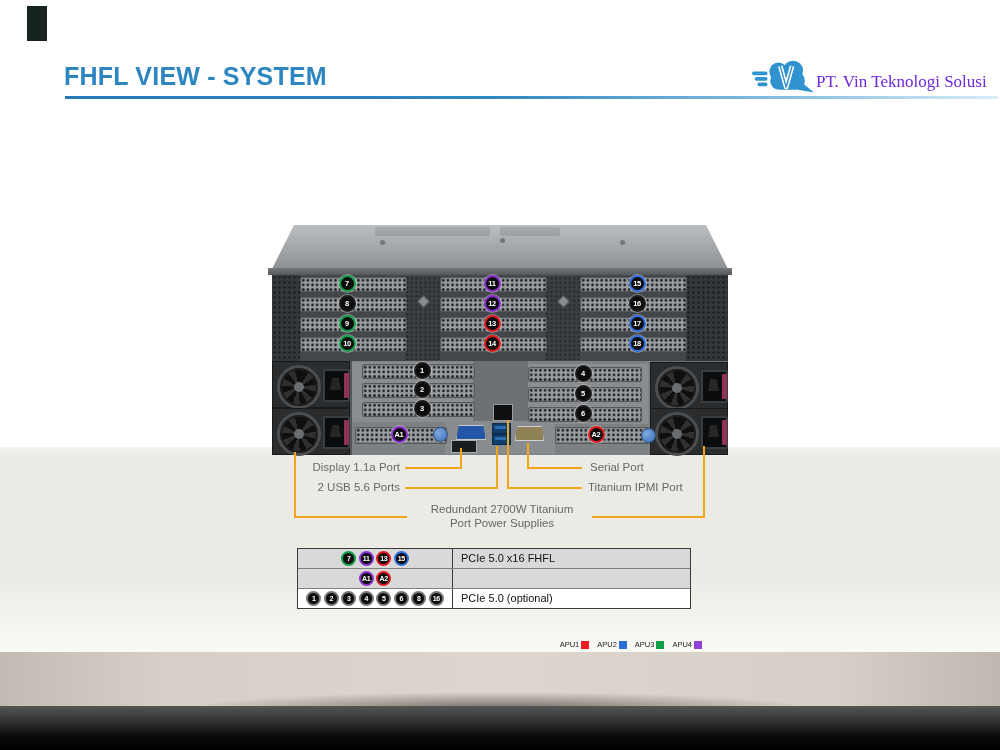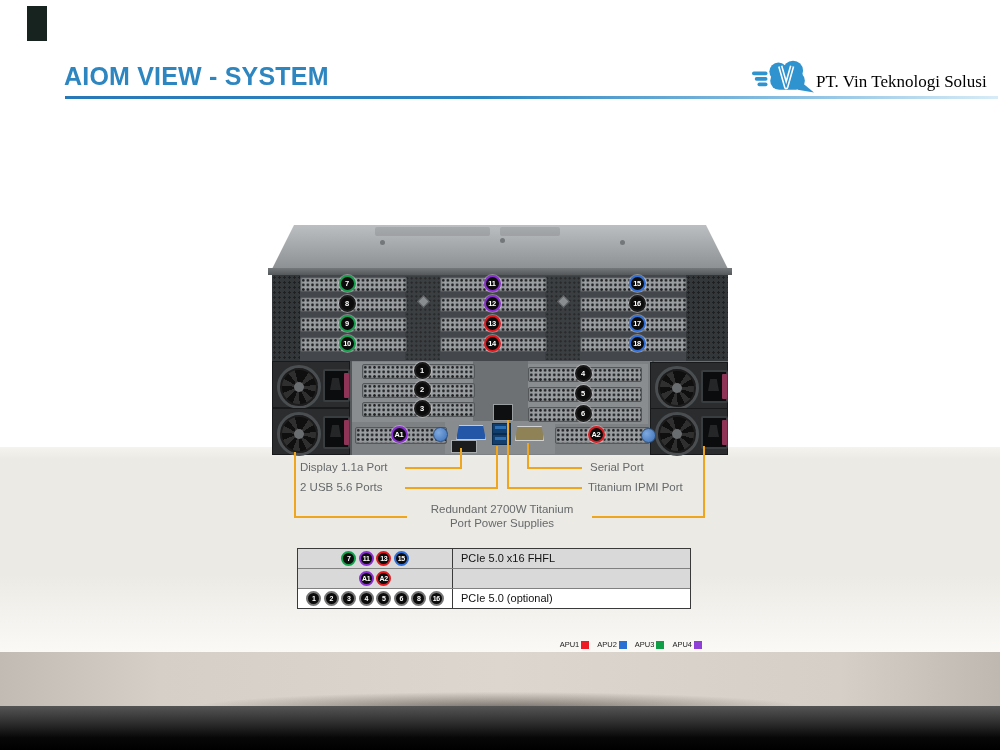--- a/index.html
+++ b/index.html
@@ -18,21 +18,21 @@
     background:linear-gradient(180deg,#555555 0%,#2c2c2c 40%,#070707 72%,#000 100%);}
 
   
   .corner-mark{left:27px;top:6px;width:20px;height:35px;background:#17231e;}
   .page-title{left:64px;top:62px;font-size:25px;font-weight:bold;color:#2e86c1;letter-spacing:0.2px;}
   .title-underline{left:65px;top:96px;width:933px;height:3px;
     background:linear-gradient(90deg,#2878b8 0%,#2e86c1 45%,#8fc3e4 80%,#d8ecf7 100%);}
   .logo{left:752px;top:56px;width:246px;height:44px;}
   .logo svg{position:absolute;left:0;top:0;}
   .logo-text{position:absolute;left:64px;top:16px;font-family:"Liberation Serif",serif;
-    font-size:17px;color:#000000;white-space:nowrap;}
+    font-size:17px;color:#6d28d9;white-space:nowrap;}
 
   
   .lid{left:272px;top:225px;width:456px;height:44px;
     background:linear-gradient(180deg,#bcbfc2 0%,#a9acaf 40%,#8d9093 100%);
     clip-path:polygon(22px 0,434px 0,456px 100%,0 100%);}
   .lid-notch{background:rgba(0,0,0,0.10);border-radius:2px;}
   .lid-screw{width:5px;height:5px;border-radius:50%;background:#74777a;}
   .rim{left:268px;top:268px;width:464px;height:7px;
     background:linear-gradient(180deg,#75787b,#55585b);}
   .slot-panel{left:272px;top:275px;width:456px;height:86px;background:#43464a;}
@@ -81,21 +81,21 @@
   
   .badge{box-sizing:border-box;display:flex;align-items:center;justify-content:center;
     background:#0c0c0c;color:#fff;border-radius:50%;font-weight:bold;letter-spacing:-0.3px;}
   .badge.srv{position:absolute;width:17px;height:17px;border:2.5px solid #000;font-size:7.5px;
     box-shadow:0 0 0 1px rgba(255,255,255,0.35);z-index:6;}
   .badge.tbl{width:15px;height:15px;border:2px solid #000;font-size:7px;flex:none;}
 
   
   .cline{background:#f0a61c;z-index:4;}
   .clabel{color:#66696c;font-size:11.5px;white-space:nowrap;z-index:4;}
-  .clabel.r{}
+  .clabel.r{text-align:right;}
   .psu-label{left:402px;top:502px;width:200px;text-align:center;line-height:14px;}
 
   
   .slot-table{left:297px;top:548px;width:392px;border:1px solid #3a3a3a;background:#fff;z-index:4;}
   .thead{display:flex;height:17px;border-bottom:2px solid #111;}
   .th-left{width:155px;border-right:1px solid #3a3a3a;box-sizing:border-box;}
   .th-right{flex:1;font-weight:bold;font-size:11px;text-align:center;line-height:17px;color:#000;}
   .trow{display:flex;height:19px;}
   .trow + .trow{border-top:1px solid #808080;}
   .trow.shaded{background:#d9d9d9;}
@@ -111,21 +111,21 @@
 </style>
 </head>
 <body>
 
 <div class="abs band-gray"></div>
 <div class="abs desk"></div>
 <div class="abs desk-shadow"></div>
 <div class="abs bezel"></div>
 
 <div class="abs corner-mark"></div>
-<div class="abs page-title">AIOM VIEW - SYSTEM</div>
+<div class="abs page-title">FHFL VIEW - SYSTEM</div>
 <div class="abs title-underline"></div>
 <div class="abs logo">
   <svg width="62" height="44" viewBox="0 0 68 48">
     <rect x="0" y="17" width="17" height="4" rx="2" fill="#2f93cf"></rect>
     <rect x="3" y="23" width="14" height="4" rx="2" fill="#2f93cf"></rect>
     <rect x="6" y="29" width="11" height="4" rx="2" fill="#2f93cf"></rect>
     <circle cx="29" cy="17" r="10" fill="#2f93cf"></circle>
     <circle cx="45" cy="16" r="11" fill="#2f93cf"></circle>
     <rect x="20" y="17" width="38" height="20" rx="10" fill="#2f93cf"></rect>
     <path d="M56 30 L68 40 L50 37 Z" fill="#2f93cf"></path>

